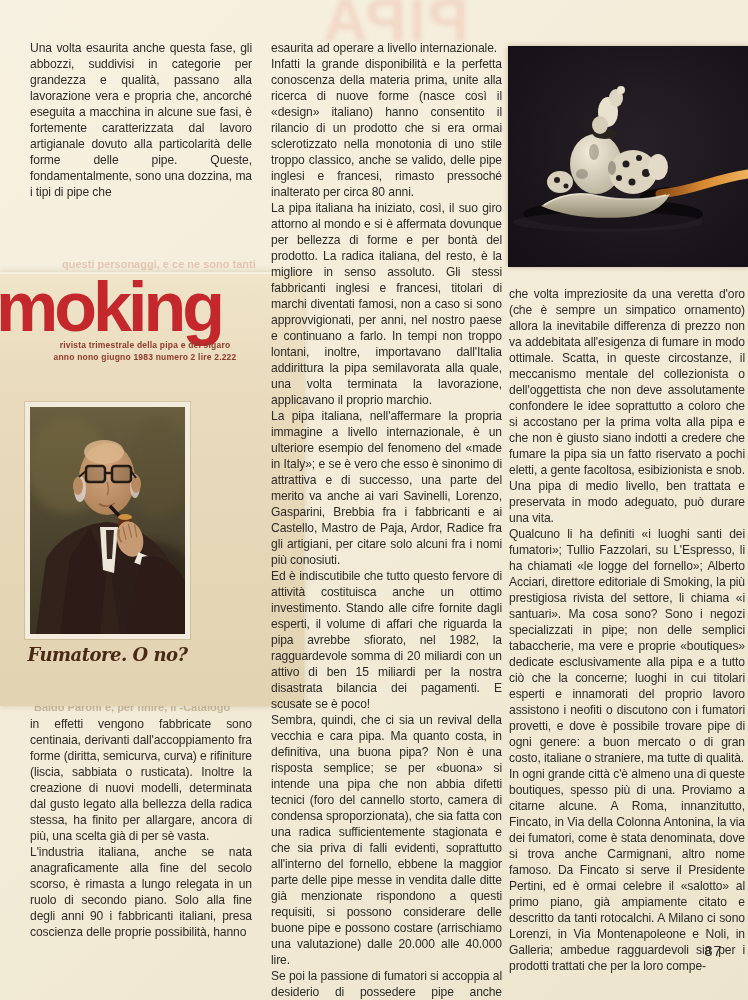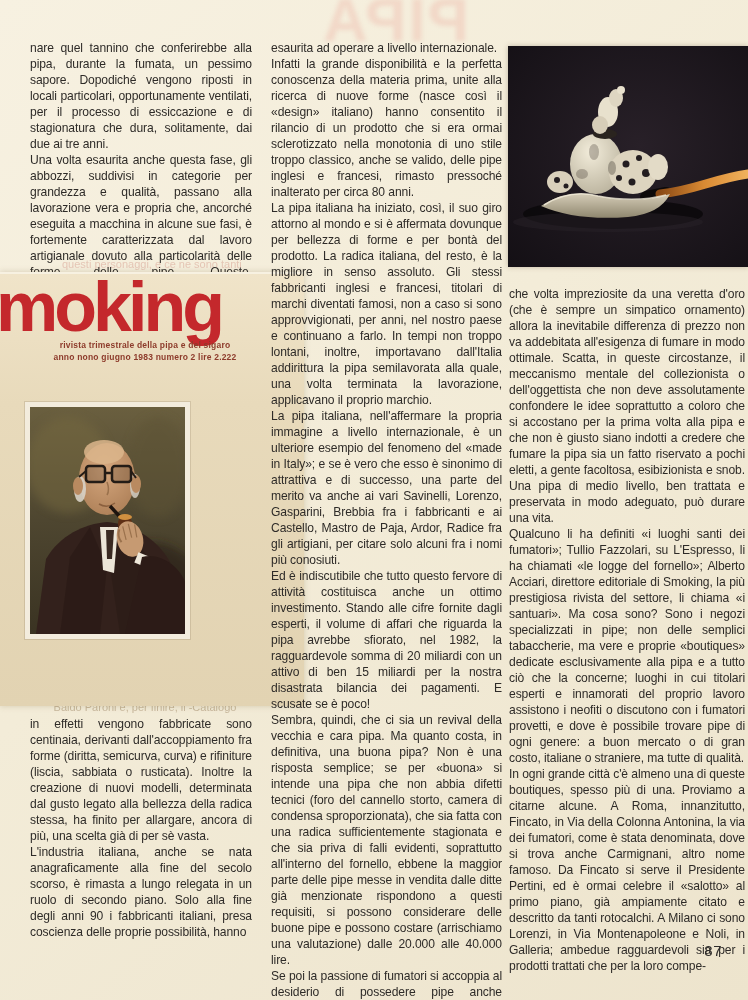--- a/index.html
+++ b/index.html
@@ -16,24 +16,24 @@
   .col-left-bottom { left:30px;  top:716px; width:222px; }
   .col-middle      { left:271px; top:40px;  width:231px; }
   .col-right       { left:509px; top:286px; width:236px; }
   
   .bleed { position:absolute; pointer-events:none; }
   .bleed-pipa {
     left:255px; top:-16px; width:280px; text-align:center;
     font-size:62px; font-weight:bold; letter-spacing:2px;
     color:rgba(236,165,152,0.30); transform:scaleX(-1); filter:blur(2px);
   }
-  .bleed-line { font-size:11px; line-height:12px; filter:blur(0.5px); }
+  .bleed-line { font-size:11px; line-height:12px; filter:blur(0.5px);font-weight:bold; }
   .bleed-above-cover { left:62px; top:258px; width:200px; color:rgba(208,140,126,0.42); }
   .bleed-left-1 { left:34px; top:689px; width:222px; color:rgba(150,126,88,0.45); }
-  .bleed-left-2 { left:34px; top:701px; width:222px; color:rgba(150,126,88,0.48);text-align:center; }
+  .bleed-left-2 { left:34px; top:701px; width:222px; color:rgba(150,126,88,0.48); }
   
   .cover {
     position:absolute; left:0; top:272px; width:304px; height:432px;
     background:linear-gradient(180deg,#f0e4c9 0%,#e8dabb 30%,#e2d3b2 100%);
     border-top:2px solid #f7f1e1;
     box-shadow:0 0 6px rgba(120,100,60,0.25);
   }
   .cover-title {
     position:absolute; left:-4px; top:2px;
     font-size:70px; font-weight:bold; letter-spacing:-4px; line-height:0.9;
@@ -69,21 +69,20 @@
 <body>
 
 <div class="page">
 
   <div class="bleed bleed-pipa">PIPA</div>
   <div class="bleed bleed-line bleed-above-cover">questi personaggi, e ce ne sono tanti</div>
   <div class="bleed bleed-line bleed-left-1">l'arte e il piacere di fumare la pipa di</div>
   <div class="bleed bleed-line bleed-left-2">Baldo Paroni e, per finire, il -Catalogo</div>
 
   <div class="text-col col-left-top">
-      <p>nare quel tannino che conferirebbe alla pipa, durante la fumata, un pessimo sapore. Dopodiché vengono riposti in locali particolari, opportunamente ventilati, per il processo di essiccazione e di stagionatura che dura, solitamente, dai due ai tre anni.</p>
       <p>Una volta esaurita anche questa fase, gli abbozzi, suddivisi in categorie per grandezza e qualità, passano alla lavorazione vera e propria che, ancorché eseguita a macchina in alcune sue fasi, è fortemente caratterizzata dal lavoro artigianale dovuto alla particolarità delle forme delle pipe. Queste, fondamentalmente, sono una dozzina, ma i tipi di pipe che</p>
     </div>
 
   <div class="cover">
     <div class="cover-title">moking</div>
     <div class="cover-subtitle">
       <div>rivista trimestrale della pipa e del sigaro</div>
       <div>anno nono  giugno 1983  numero 2  lire 2.222</div>
     </div>
     <div class="cover-photo-frame">
@@ -134,20 +133,21 @@
 
         <g transform="rotate(-14 100 132)">
           <ellipse cx="100" cy="132" rx="13" ry="18" fill="#c69a72"></ellipse>
           <path d="M92,120 q-4,6 -1,13" stroke="#9a714c" stroke-width="2" fill="none"></path>
           <path d="M96,118 L96,132 M102,117 L102,131 M108,119 L107,132" stroke="#9a714c" stroke-width="1.2" fill="none"></path>
         </g>
         <rect x="106" y="148" width="16" height="11" fill="#eee8da" transform="rotate(22 114 153)"></rect>
         <path d="M112,150 C130,145 150,160 155,175 L155,227 L95,227 Z" fill="#2c1b17"></path>
       </svg>
     </div>
+    <div class="cover-caption">Fumatore. O no?</div>
   </div>
 
   <div class="text-col col-left-bottom">
       <p>in effetti vengono fabbricate sono centinaia, derivanti dall'accoppiamento fra forme (diritta, semicurva, curva) e rifiniture (liscia, sabbiata o rusticata). Inoltre la creazione di nuovi modelli, determinata dal gusto legato alla bellezza della radica stessa, ha finito per allargare, ancora di più, una scelta già di per sè vasta.</p>
       <p>L'industria italiana, anche se nata anagraficamente alla fine del secolo scorso, è rimasta a lungo relegata in un ruolo di secondo piano. Solo alla fine degli anni 90 i fabbricanti italiani, presa coscienza delle proprie possibilità, hanno</p>
     </div>
 
   <div class="text-col col-middle">
       <p>esaurita ad operare a livello internazionale.</p>
       <p>Infatti la grande disponibilità e la perfetta conoscenza della materia prima, unite alla ricerca di nuove forme (nasce così il «design» italiano) hanno consentito il rilancio di un prodotto che si era ormai sclerotizzato nella monotonia di uno stile troppo classico, anche se valido, delle pipe inglesi e francesi, rimasto pressoché inalterato per circa 80 anni.</p>

